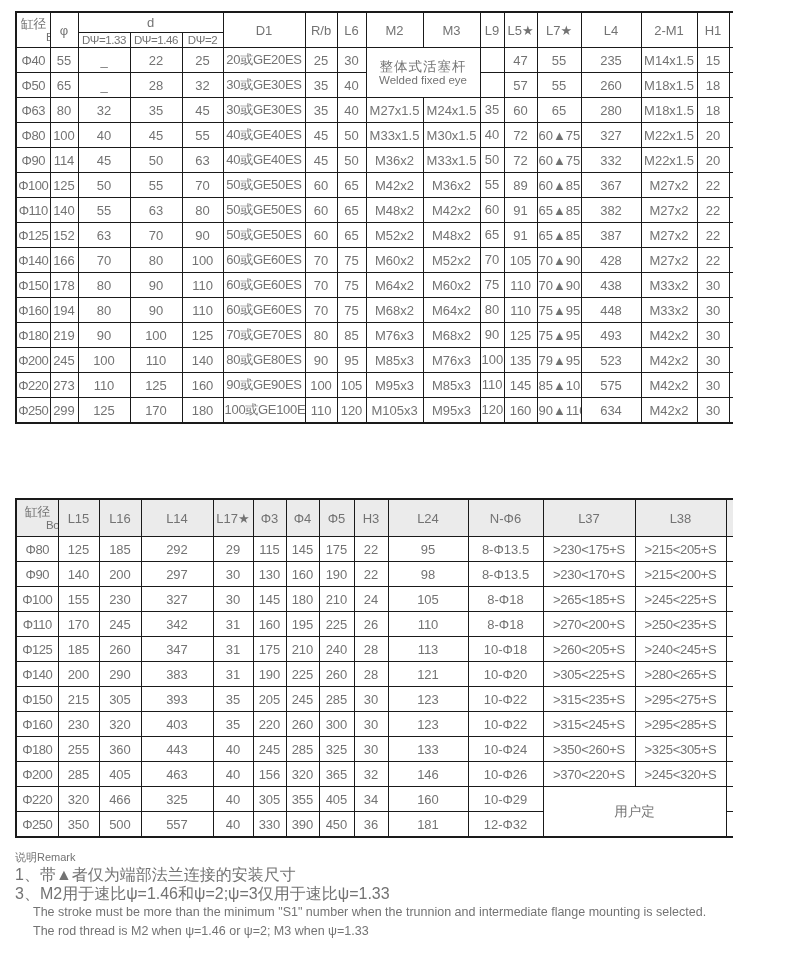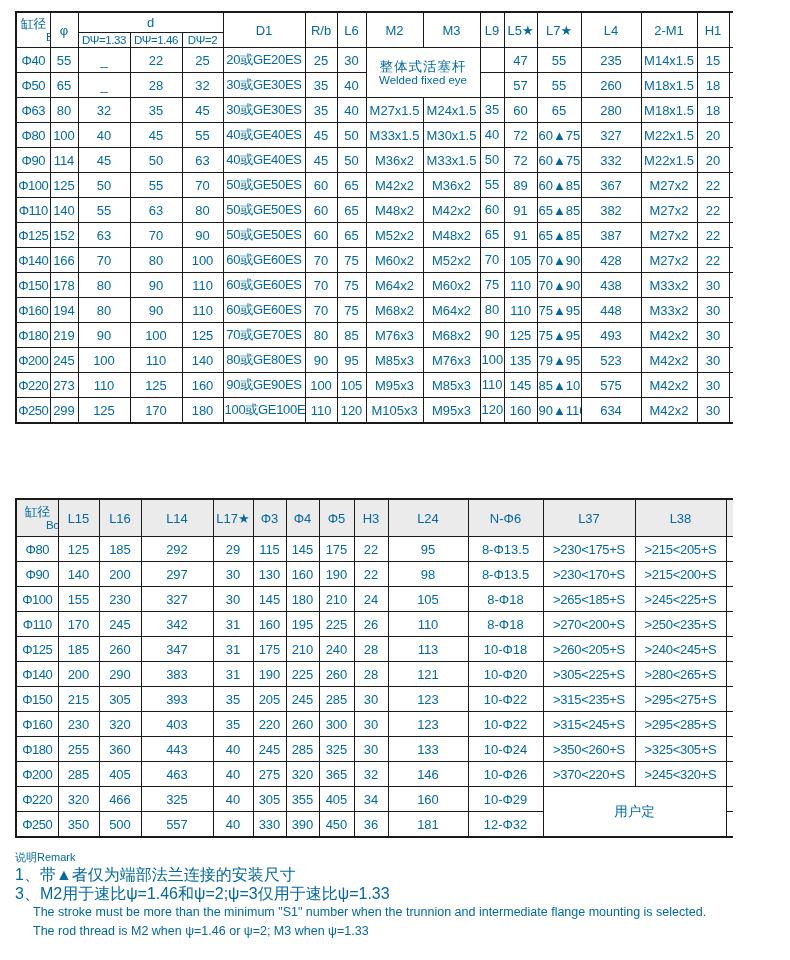--- a/index.html
+++ b/index.html
@@ -3,21 +3,21 @@
 <meta charset="utf-8">
 <style>
   html,body{margin:0;padding:0;background:#ffffff;}
   .page{
     position:relative;
     width:733px;height:960px;
     box-sizing:border-box;
     background:#ffffff;
     padding:11px 0 0 15px;
     font-family:"Liberation Sans",sans-serif;
-    color:#0369a1;
+    color:#737373;
     overflow:hidden;
   }
   table.spec{
     border-collapse:collapse;
     table-layout:fixed;
     width:751px;
     border:2px solid #1a1a1a;
   }
   table.spec th, table.spec td{
     border:1px solid #1a1a1a;
@@ -573,21 +573,21 @@
           <td class="sm">&gt;350&lt;260+S</td>
           <td class="sm">&gt;325&lt;305+S</td>
           <td>90</td>
         </tr>
         <tr>
           <td class="bore">Φ200</td>
           <td>285</td>
           <td>405</td>
           <td>463</td>
           <td>40</td>
-          <td>275</td>
+          <td>156</td>
           <td>320</td>
           <td>365</td>
           <td>32</td>
           <td>146</td>
           <td>10-Φ26</td>
           <td class="sm">&gt;370&lt;220+S</td>
           <td class="sm">&gt;245&lt;320+S</td>
           <td>100</td>
         </tr>
         <tr>

